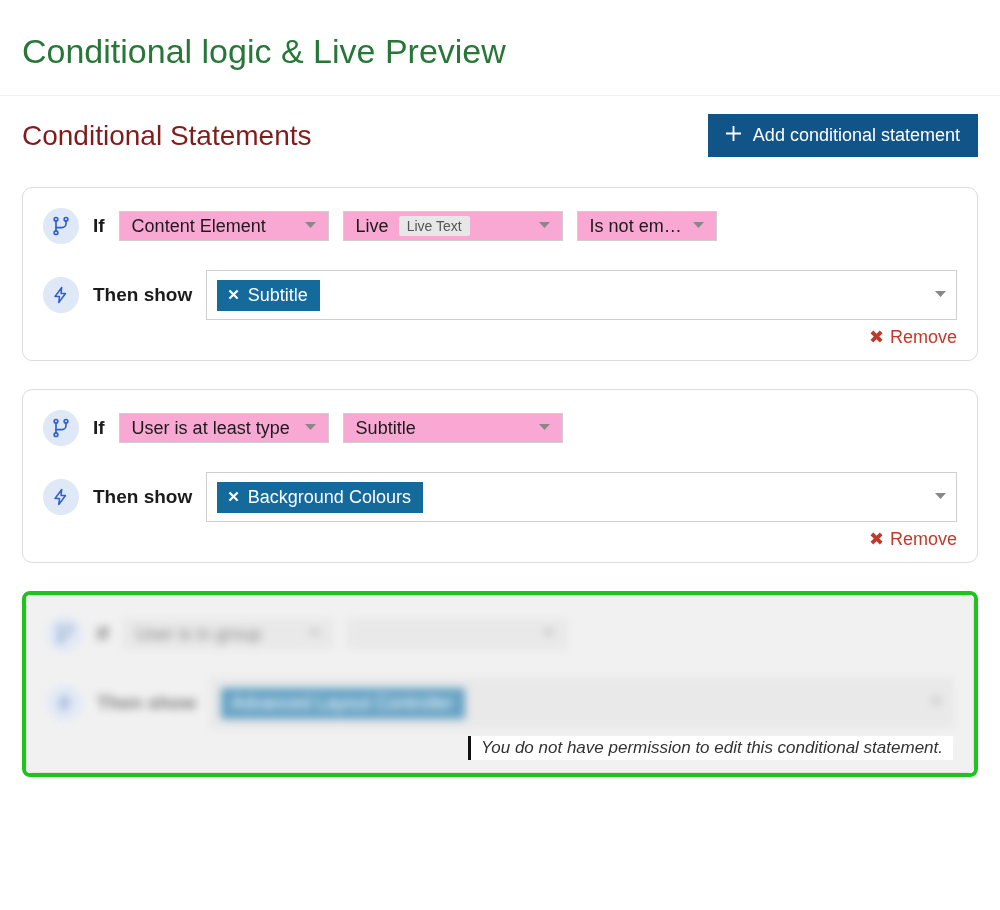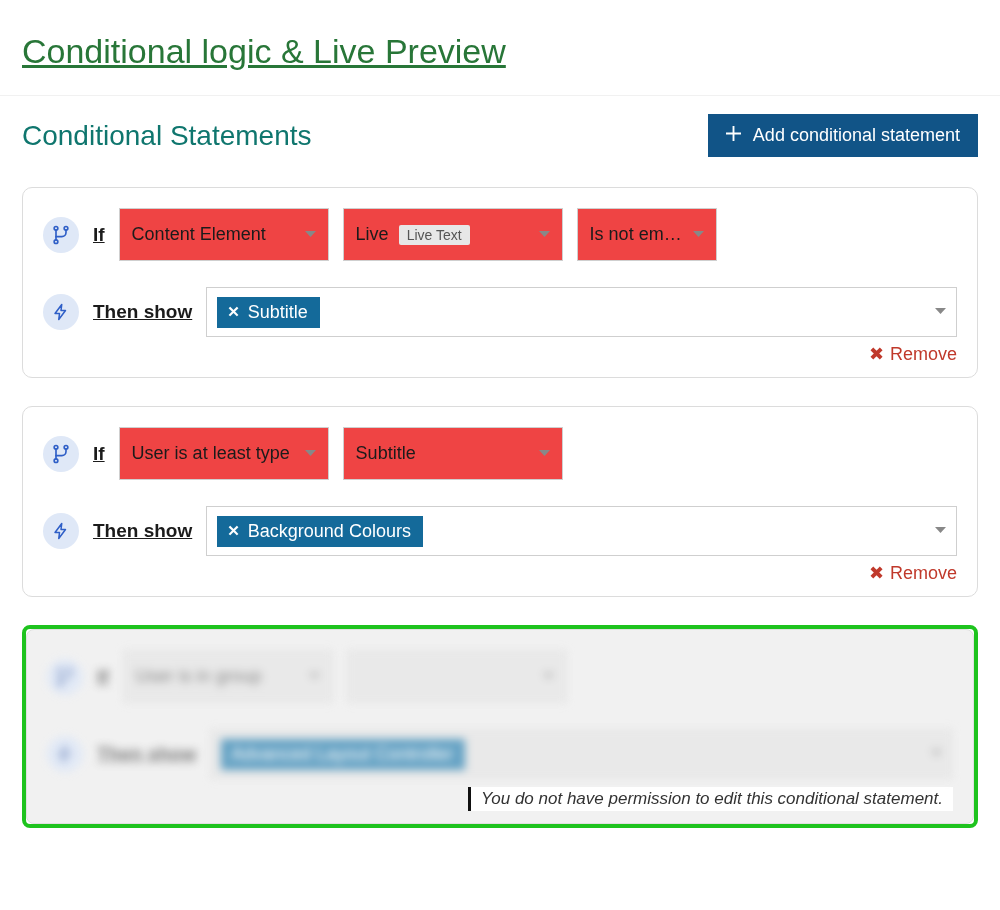--- a/index.html
+++ b/index.html
@@ -8,35 +8,34 @@
     font-family: -apple-system, BlinkMacSystemFont, "Segoe UI", Helvetica, Arial, sans-serif;
     background: #fff;
     width: 1000px;
   }
   .wrap { padding: 22px 22px 0 22px; }
   h1.page-title {
     color: #287638;
     font-weight: 500;
     font-size: 34px;
     margin: 10px 0 24px 0;
-    text-decoration: underline;
   }
   hr.divider {
     border: none;
     border-top: 1px solid #f1f1f1;
     margin: 0 0 18px 0;
   }
   .section-header {
     display: flex;
     align-items: center;
     justify-content: space-between;
     margin: 6px 0 30px 0;
   }
   h2.section-title {
-    color: #0f766e;
+    color: #7f1d1d;
     font-weight: 500;
     font-size: 28px;
     margin: 0;
   }
   .btn-primary {
     background: #115487;
     color: #fff;
     border: none;
     font-size: 18px;
     padding: 11px 18px;
@@ -54,26 +53,26 @@
   }
   .row { display: flex; align-items: center; gap: 14px; margin-bottom: 26px; flex-wrap: nowrap; }
   .row.last-row { margin-bottom: 6px; }
   .icon-circle {
     width: 36px; height: 36px; border-radius: 50%;
     background: #dfe8f7;
     display: flex; align-items: center; justify-content: center;
     flex-shrink: 0;
   }
   .label-if, .label-then {
-    font-weight: 700; color: #1b1b1b; font-size: 19px; flex-shrink: 0; text-decoration: underline;
+    font-weight: 700; color: #1b1b1b; font-size: 19px; flex-shrink: 0;
   }
   .select {
     border: 1px solid #cfcfcf;
-    background: #ef4444;
-    height: 53px;
+    background: #f9a8d4;
+    height: 30px;
     display: inline-flex;
     align-items: center;
     padding: 0 12px;
     font-size: 18px;
     color: #1b1b1b;
     gap: 10px;
     cursor: pointer;
     position: relative;
   }
   .select .caret {

